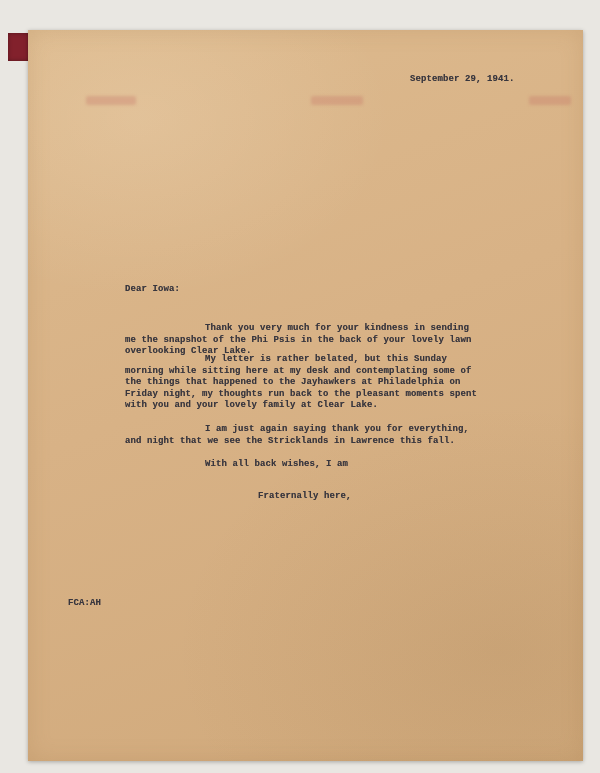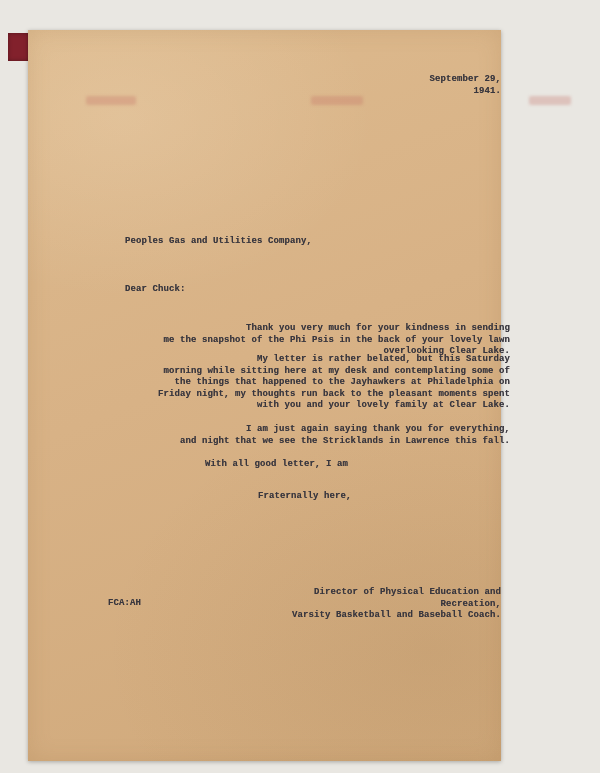--- a/index.html
+++ b/index.html
@@ -16,27 +16,26 @@
     background:var(--background);
     overflow:hidden;
     font-family:"Liberation Mono","DejaVu Sans Mono",monospace;
   }
   .corner-tab{
     position:absolute;left:8px;top:33px;width:22px;height:28px;
     background:var(--corner-tab);
     box-shadow:inset 0 0 4px rgba(0,0,0,.35);
   }
   .paper{
-    position:absolute;left:28px;top:30px;width:473px;height:731px;
+    position:absolute;left:28px;top:30px;width:555px;height:731px;
     background:
       radial-gradient(ellipse 420px 300px at 20% 12%, rgba(255,240,215,.18), rgba(255,240,215,0) 60%),
       radial-gradient(ellipse 500px 380px at 85% 85%, rgba(120,85,45,.10), rgba(120,85,45,0) 65%),
       linear-gradient(158deg,#ddba8e 0%, var(--paper) 45%, #d0a97b 100%);
     box-shadow:0 1px 4px rgba(0,0,0,.28), inset 0 0 22px rgba(150,105,55,.18);
-    text-align:right;
   }
   .stamp{
     position:absolute;height:9px;top:66px;
     background:rgba(196,110,100,.30);
     filter:blur(1.6px);
     border-radius:2px;
   }
   .stamp-1{left:58px;width:50px;}
   .stamp-2{left:283px;width:52px;}
   .stamp-3{left:501px;width:42px;}
@@ -56,59 +55,54 @@
     left:97px;width:385px;
     white-space:pre-line;
     text-indent:80px;
   }
   .p1{top:293px;}
   .p2{top:324px;}
   .p3{top:394px;}
   .closing{left:177px;top:429px;}
   .valediction{left:230px;top:461px;}
   .sig{left:230px;top:557px;}
-  .initials{left:40px;top:568px;margin-left:40px;}
+  .initials{left:40px;top:568px;}
 </style>
 </head>
 <body>
 
 <div class="scan">
 
   <div class="corner-tab"></div>
 
   <div class="paper">
 
     <div class="stamp stamp-1"></div>
     <div class="stamp stamp-2"></div>
     <div class="stamp stamp-3"></div>
 
     <div class="txt date">September 29, 1941.</div>
 
     <div class="txt address">
-      <div>Peoples Gas and Utilities Company,</div>
     </div>
 
-    <div class="txt salutation">Dear Chuck:</div>
+    <div class="txt salutation">Dear Iowa:</div>
 
     <p class="txt para p1">Thank you very much for your kindness in sending
 me the snapshot of the Phi Psis in the back of your lovely lawn
 overlooking Clear Lake.</p>
-    <p class="txt para p2">My letter is rather belated, but this Saturday
+    <p class="txt para p2">My letter is rather belated, but this Sunday
 morning while sitting here at my desk and contemplating some of
 the things that happened to the Jayhawkers at Philadelphia on
 Friday night, my thoughts run back to the pleasant moments spent
 with you and your lovely family at Clear Lake.</p>
     <p class="txt para p3">I am just again saying thank you for everything,
 and night that we see the Stricklands in Lawrence this fall.</p>
 
-    <div class="txt closing">With all good letter, I am</div>
+    <div class="txt closing">With all back wishes, I am</div>
 
     <div class="txt valediction">Fraternally here,</div>
 
-    <div class="txt sig">
-      <div>Director of Physical Education and Recreation,</div>
-      <div>Varsity Basketball and Baseball Coach.</div>
-    </div>
 
     <div class="txt initials">FCA:AH</div>
 
   </div>
 </div>
 
 </body></html>

